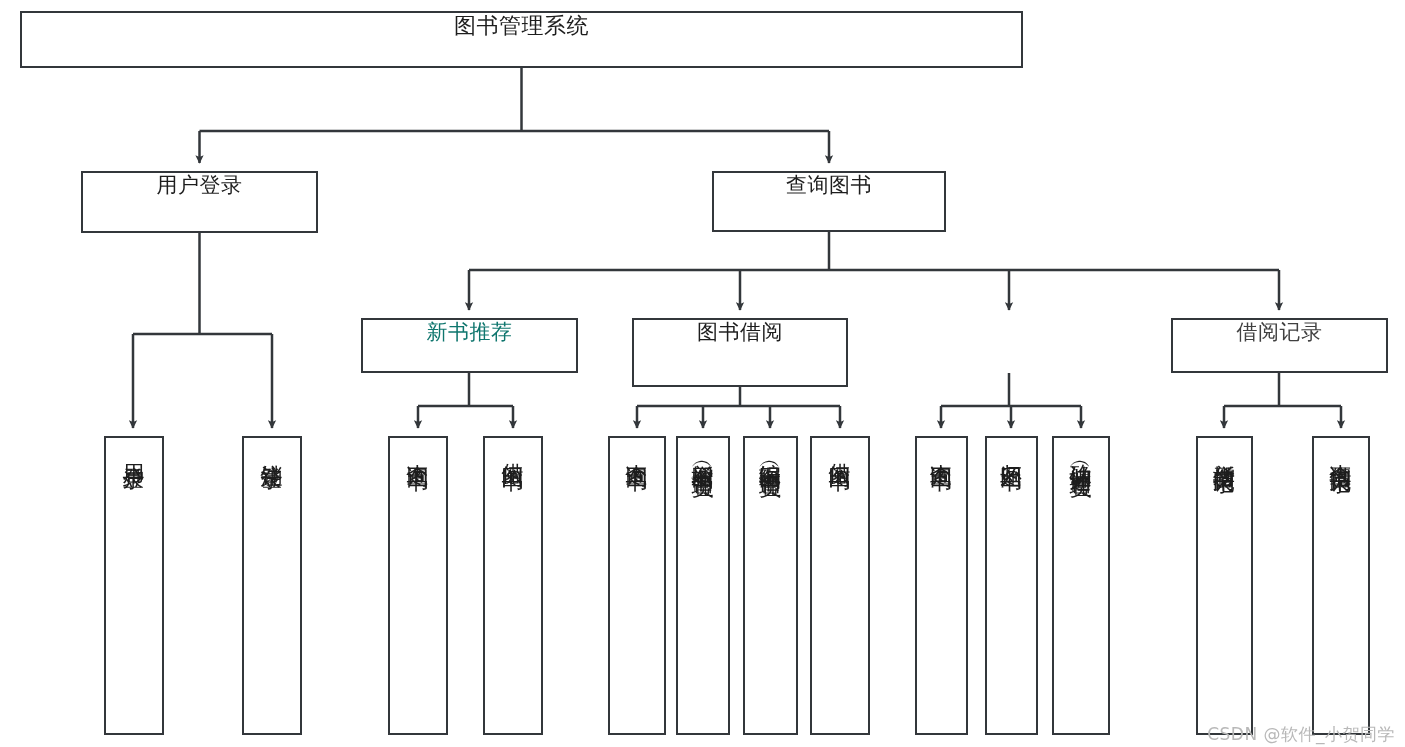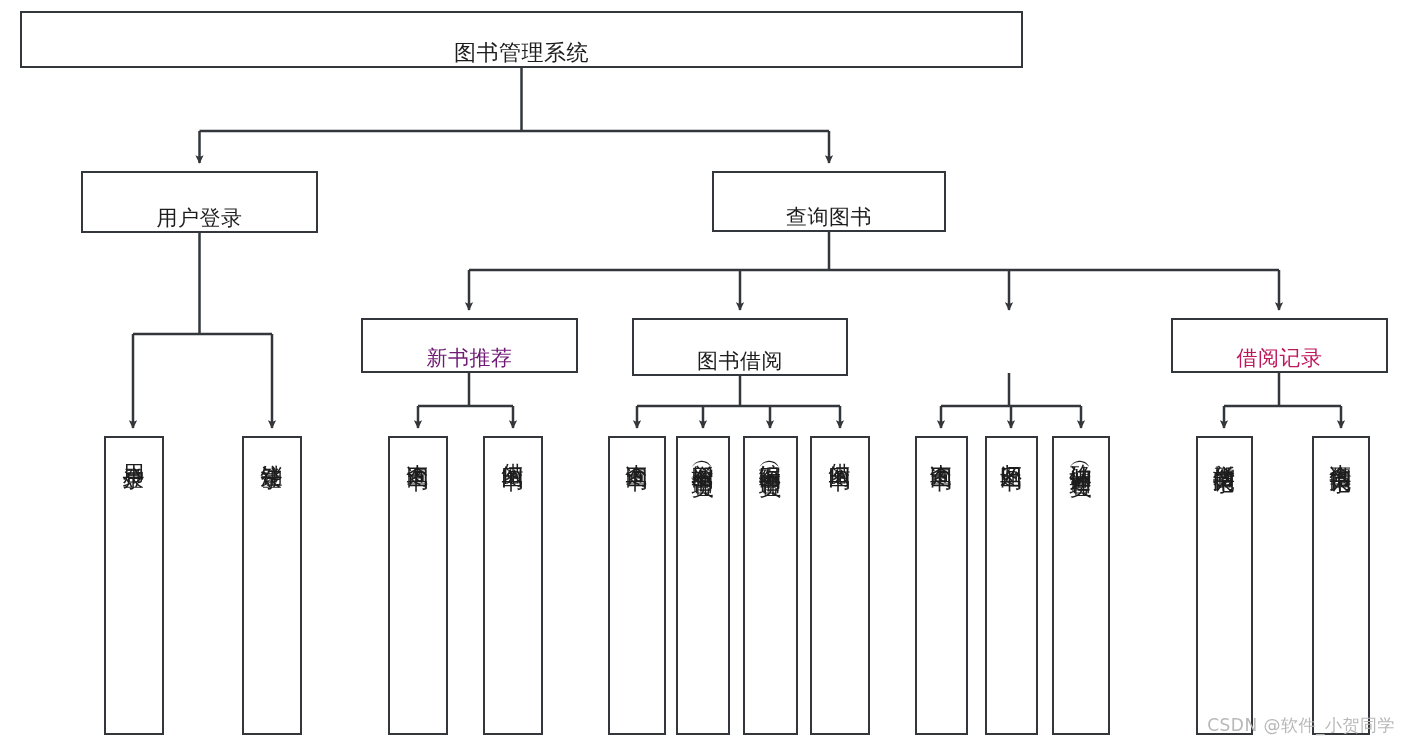--- a/index.html
+++ b/index.html
@@ -24,21 +24,21 @@
     top: 0;
     width: 1405px;
     height: 747px;
   }
   .node {
     position: absolute;
     box-sizing: border-box;
     background: #ffffff;
     border: 2.5px solid #33373b;
     display: flex;
-    align-items: flex-end;
+    align-items: flex-start;
     justify-content: center;
     color: #1d1d1d;
     z-index: 2;
   }
   .node-label {
     display: block;
     text-align: center;
     line-height: 1.18;
     letter-spacing: 0.5px;
   }
@@ -59,21 +59,21 @@
     writing-mode: vertical-rl;
     text-orientation: upright;
     font-size: 22px;
     line-height: 1.05;
     letter-spacing: 2px;
     height: auto;
   }
   #watermark {
     position: absolute;
     right: 10px;
-    bottom: 10px;
+    bottom: 1px;
     font-size: 17px;
     color: #b8b8b8;
     letter-spacing: 0.5px;
     z-index: 5;
     white-space: nowrap;
     font-family: "DejaVu Sans", "Liberation Sans", sans-serif;
   }
 </style>
 </head>
 <body>
@@ -134,27 +134,27 @@
     <span class="node-label">图书管理系统</span>
   </div>
 
   <div class="node h" style="left: 81px; top: 171px; width: 237px; height: 62px; border-color: rgb(51, 55, 59); background: rgb(255, 255, 255); color: rgb(29, 29, 29);">
     <span class="node-label">用户登录</span>
   </div>
   <div class="node h" style="left: 712px; top: 171px; width: 234px; height: 61px; border-color: rgb(51, 55, 59); background: rgb(255, 255, 255); color: rgb(29, 29, 29);">
     <span class="node-label">查询图书</span>
   </div>
 
-  <div class="node h" style="left: 361px; top: 318px; width: 217px; height: 55px; border-color: rgb(51, 55, 59); background: rgb(255, 255, 255); color: #701a75;">
+  <div class="node h" style="left: 361px; top: 318px; width: 217px; height: 55px; border-color: rgb(51, 55, 59); background: rgb(255, 255, 255); color: #0f766e;">
     <span class="node-label">新书推荐</span>
   </div>
-  <div class="node h" style="left: 632px; top: 318px; width: 216px; height: 58px; border-color: rgb(51, 55, 59); background: rgb(255, 255, 255); color: rgb(29, 29, 29);">
+  <div class="node h" style="left: 632px; top: 318px; width: 216px; height: 69px; border-color: rgb(51, 55, 59); background: rgb(255, 255, 255); color: rgb(29, 29, 29);">
     <span class="node-label">图书借阅</span>
   </div>
-  <div class="node h" style="left: 1171px; top: 318px; width: 217px; height: 55px; border-color: rgb(51, 55, 59); background: rgb(255, 255, 255); color: #be185d;">
+  <div class="node h" style="left: 1171px; top: 318px; width: 217px; height: 55px; border-color: rgb(51, 55, 59); background: rgb(255, 255, 255); color: #404040;">
     <span class="node-label">借阅记录</span>
   </div>
 
   <div class="node v" style="left: 104px; top: 436px; width: 60px; height: 299px; border-color: rgb(51, 55, 59); background: rgb(255, 255, 255); color: rgb(29, 29, 29);">
     <span class="node-label">用户登录</span>
   </div>
   <div class="node v" style="left: 242px; top: 436px; width: 60px; height: 299px; border-color: rgb(51, 55, 59); background: rgb(255, 255, 255); color: rgb(29, 29, 29);">
     <span class="node-label">注销登录</span>
   </div>
   <div class="node v" style="left: 388px; top: 436px; width: 60px; height: 299px; border-color: rgb(51, 55, 59); background: rgb(255, 255, 255); color: rgb(29, 29, 29);">

